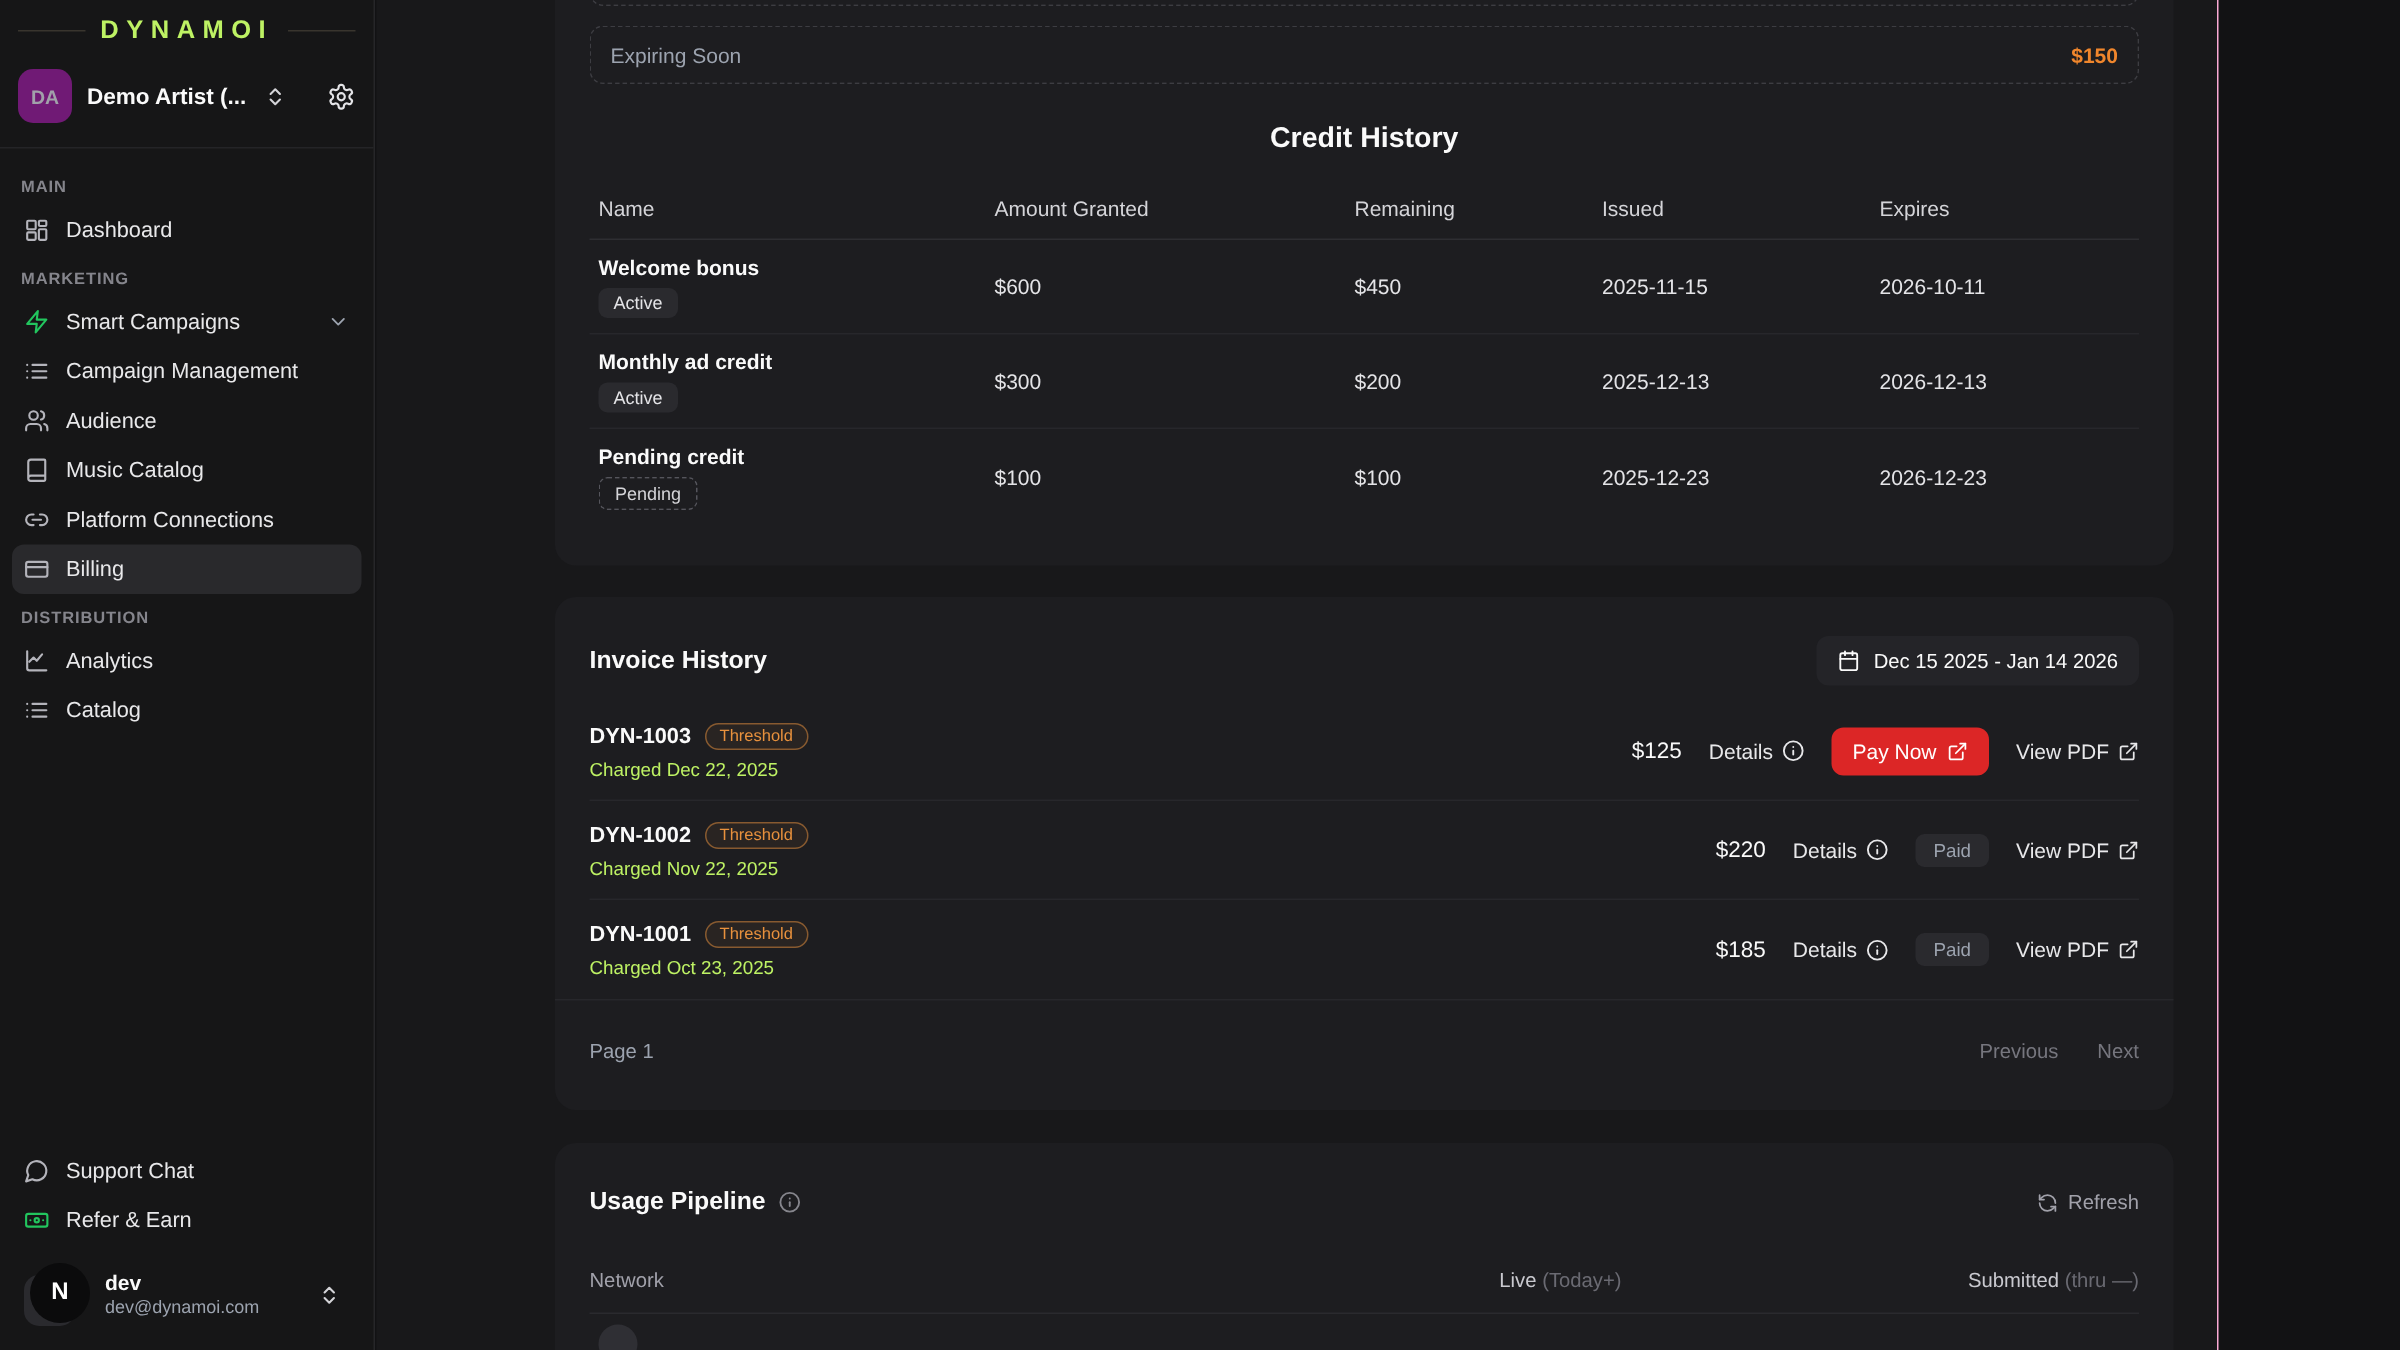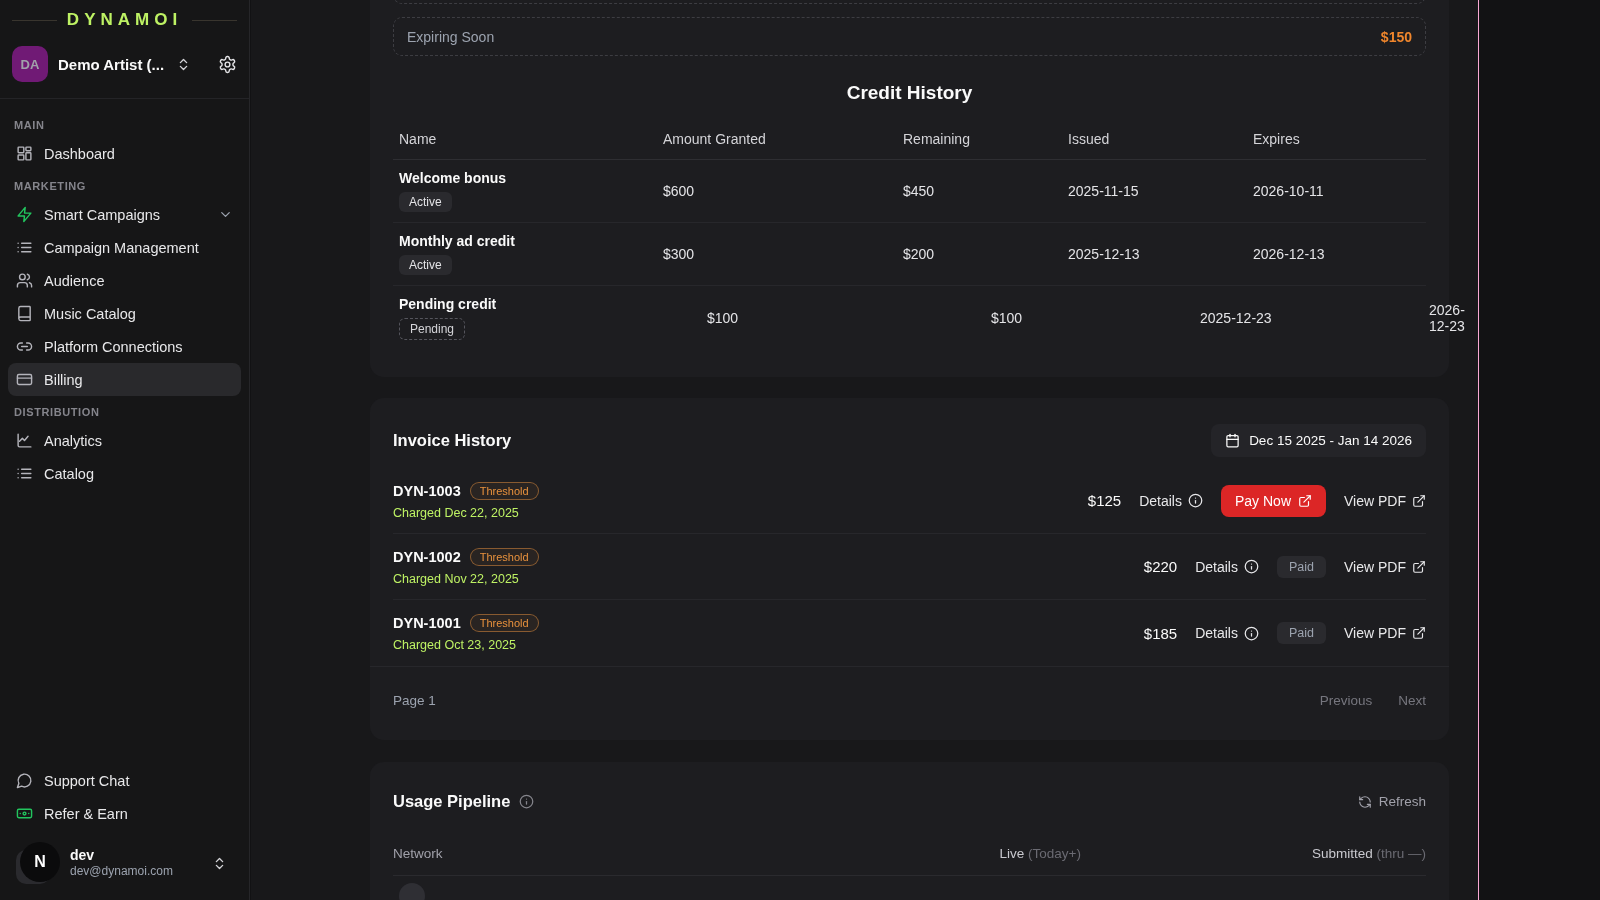--- a/index.html
+++ b/index.html
@@ -96,21 +96,21 @@
   .ctable-head {
     margin-top:27px; display:grid; grid-template-columns:264px 240px 165px 185px 1fr;
     padding:0 0 12px 6px; border-bottom:1px solid #2e2e32;
     font-size:14px; color:#d4d4d8;
   }
   .ctable-row {
     display:grid; grid-template-columns:264px 240px 165px 185px 1fr;
     padding-left:6px; align-items:center; height:63px; border-bottom:1px solid #27272b;
     font-size:14px; color:#e4e4e7;
   }
-  .ctable-row:last-child { border-bottom:none;gap:44px; }
+  .ctable-row:last-child { border-bottom:none; }
   .credit-name { font-size:14px; font-weight:700; color:#fafafa; }
   .badge {
     display:inline-block; margin-top:6px; font-size:12px; color:#e4e4e7;
     background:#2a2a2e; border-radius:6px; padding:3px 10px; width:max-content;
   }
   .badge.pending { background:transparent; border:1px dashed #55555c; color:#d4d4d8; }
 
   
   .card2-head {
     margin-top:26px; display:flex; align-items:center; justify-content:space-between;

